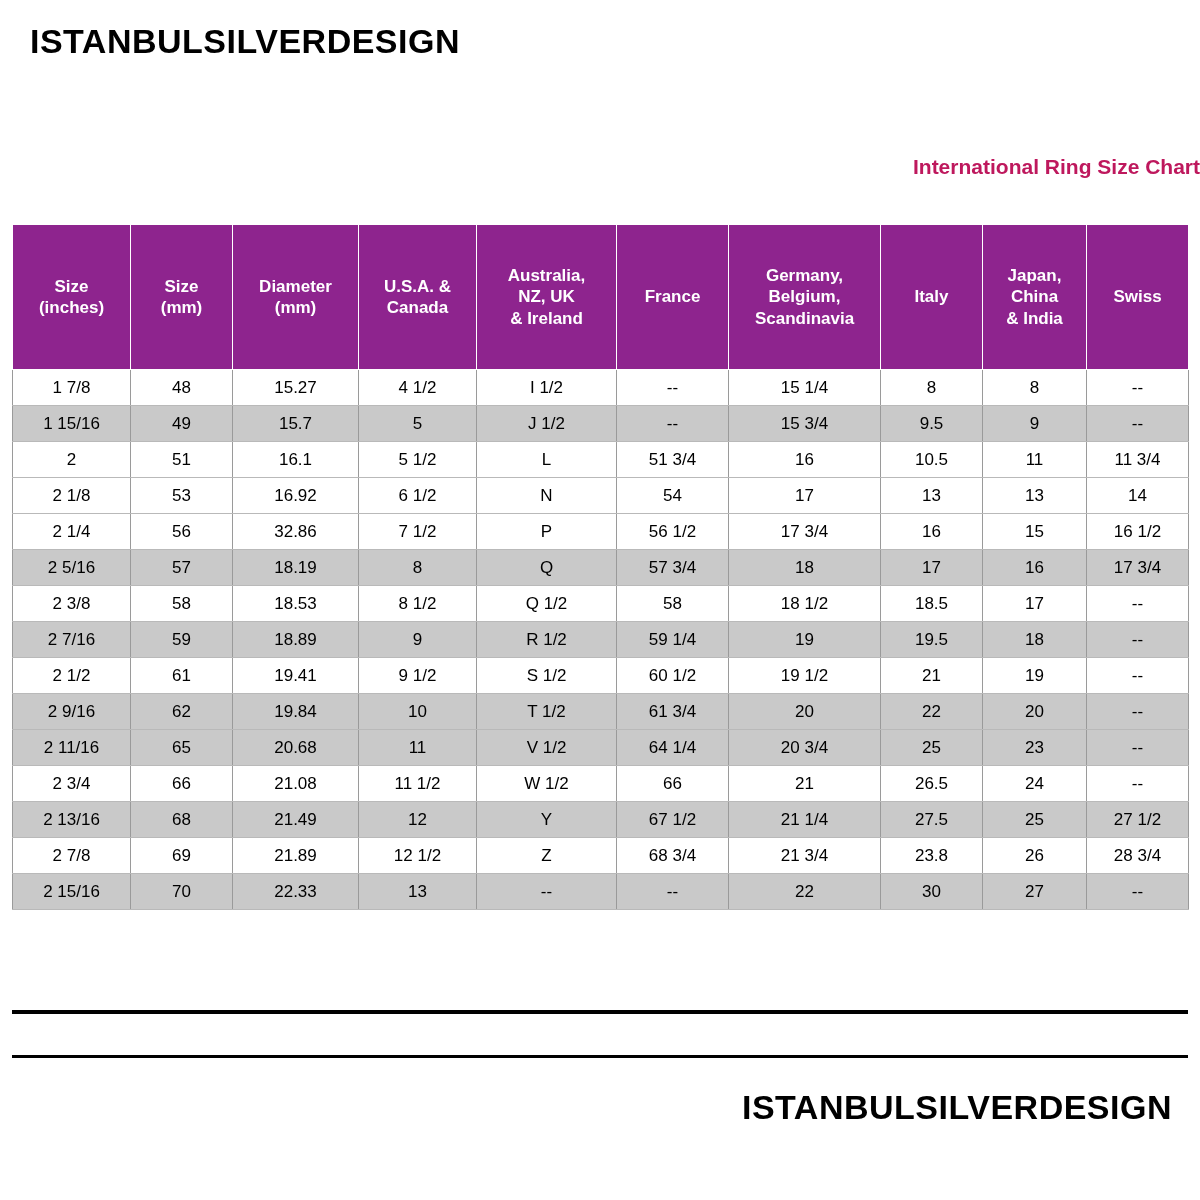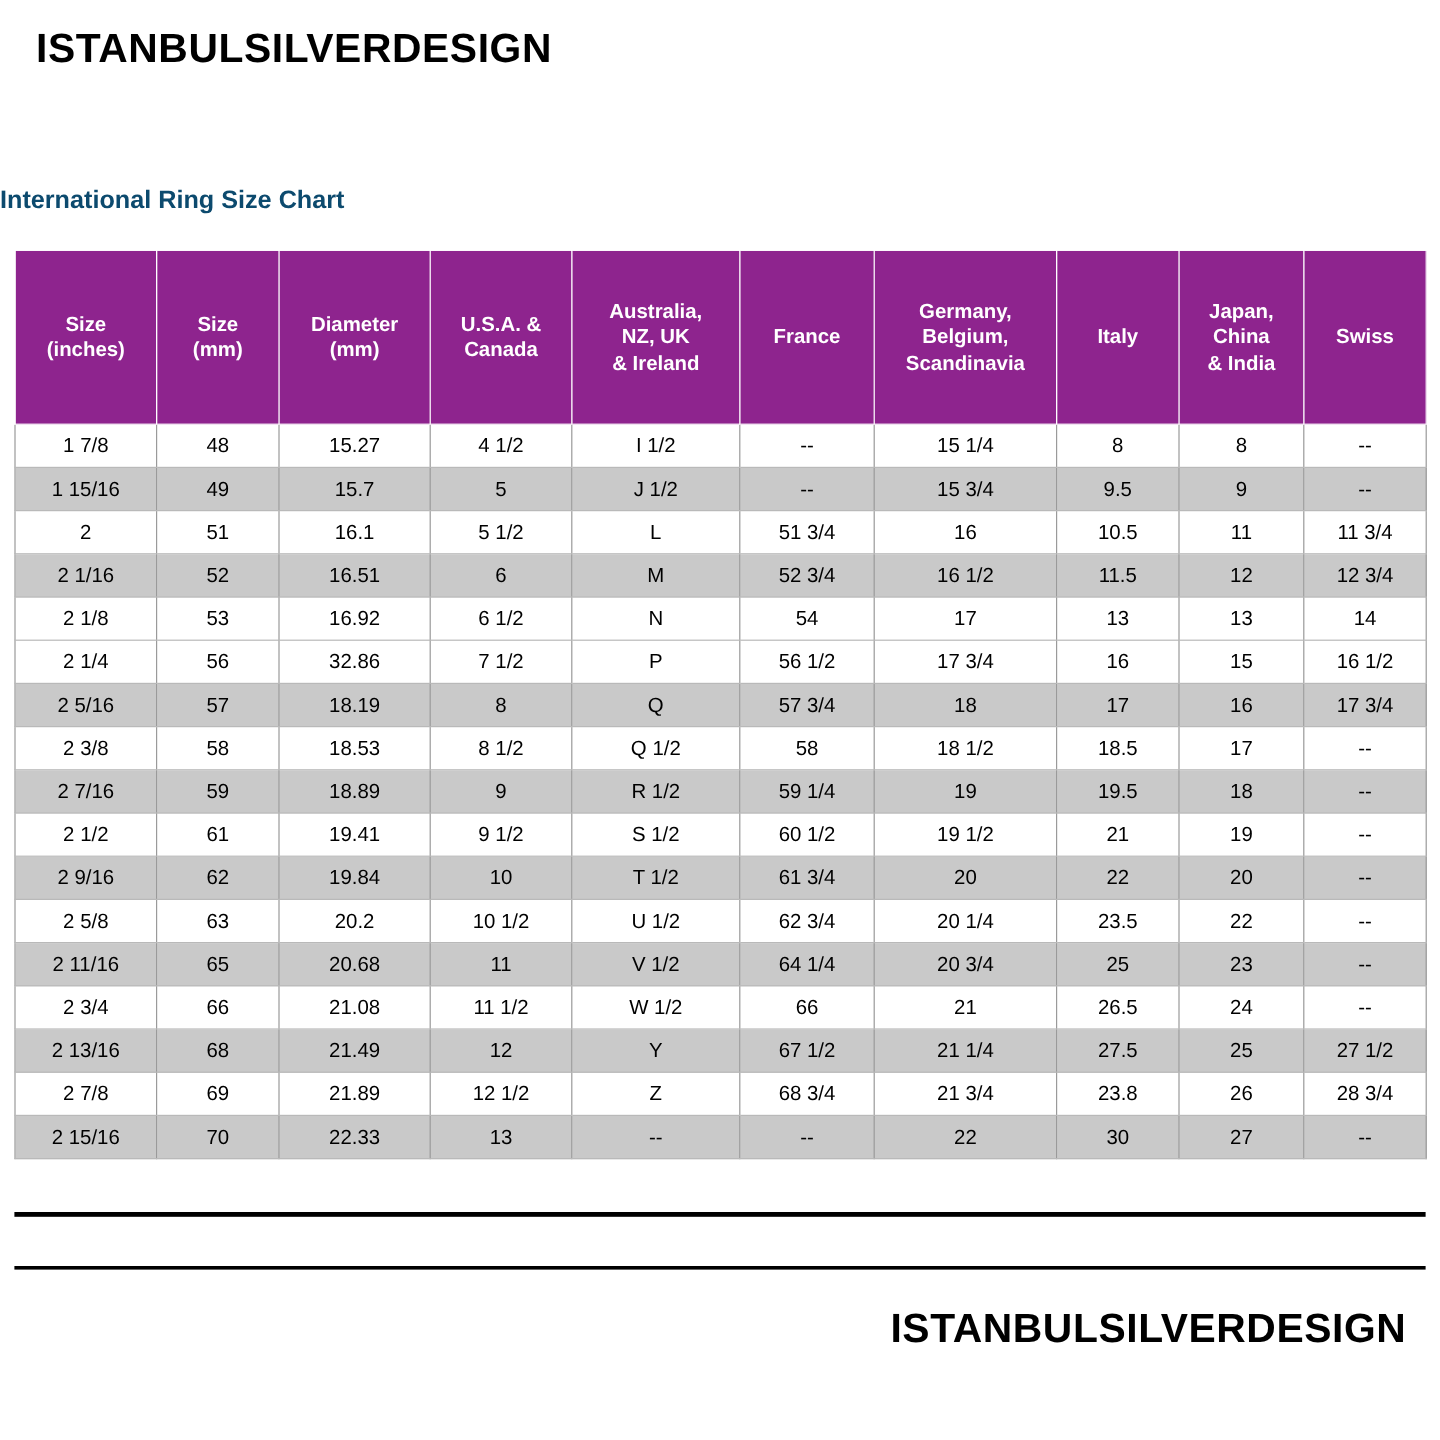--- a/index.html
+++ b/index.html
@@ -33,29 +33,29 @@
     font-weight: bold;
     letter-spacing: 0.5px;
     color: #000000;
     font-family: "Liberation Sans", sans-serif;
   }
   .chart-title {
     position: absolute;
     left: 0;
     right: 0;
     top: 155px;
-    text-align: left;
+    text-align: right;
     font-size: 21px;
     font-weight: bold;
-    color: #0c4a6e;
+    color: #be185d;
   }
   .table-wrap {
     position: absolute;
     left: 12px;
-    top: 208px;
+    top: 224px;
     width: 1176px;
   }
   table.ring {
     border-collapse: collapse;
     width: 1176px;
     table-layout: fixed;
     font-size: 17px;
   }
   table.ring th {
     background: #8e248e;
@@ -172,32 +172,20 @@
           <td>51</td>
           <td>16.1</td>
           <td>5 1/2</td>
           <td>L</td>
           <td>51 3/4</td>
           <td>16</td>
           <td>10.5</td>
           <td>11</td>
           <td>11 3/4</td>
         </tr>
-        <tr class="even">
-          <td>2  1/16</td>
-          <td>52</td>
-          <td>16.51</td>
-          <td>6</td>
-          <td>M</td>
-          <td>52 3/4</td>
-          <td>16 1/2</td>
-          <td>11.5</td>
-          <td>12</td>
-          <td>12 3/4</td>
-        </tr>
         <tr class="odd">
           <td>2  1/8</td>
           <td>53</td>
           <td>16.92</td>
           <td>6 1/2</td>
           <td>N</td>
           <td>54</td>
           <td>17</td>
           <td>13</td>
           <td>13</td>
@@ -268,32 +256,20 @@
           <td>62</td>
           <td>19.84</td>
           <td>10</td>
           <td>T 1/2</td>
           <td>61 3/4</td>
           <td>20</td>
           <td>22</td>
           <td>20</td>
           <td>--</td>
         </tr>
-        <tr class="odd">
-          <td>2  5/8</td>
-          <td>63</td>
-          <td>20.2</td>
-          <td>10 1/2</td>
-          <td>U 1/2</td>
-          <td>62 3/4</td>
-          <td>20 1/4</td>
-          <td>23.5</td>
-          <td>22</td>
-          <td>--</td>
-        </tr>
         <tr class="even">
           <td>2 11/16</td>
           <td>65</td>
           <td>20.68</td>
           <td>11</td>
           <td>V 1/2</td>
           <td>64 1/4</td>
           <td>20 3/4</td>
           <td>25</td>
           <td>23</td>

